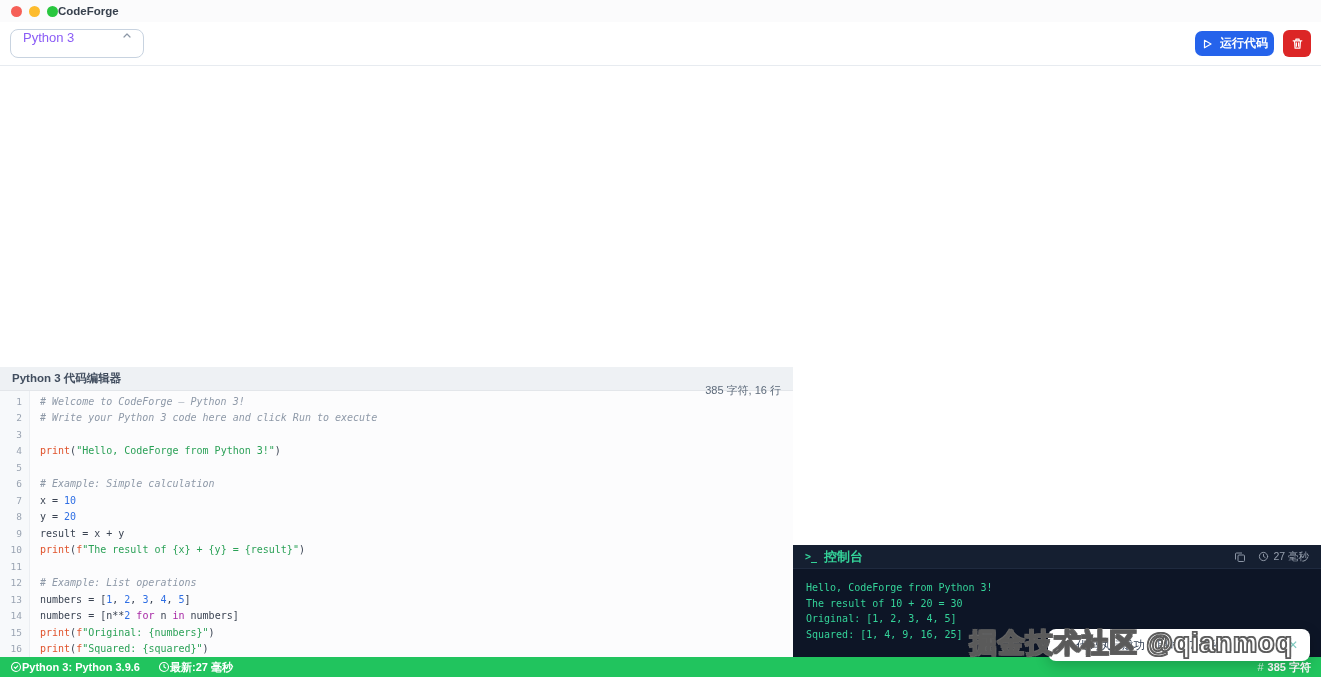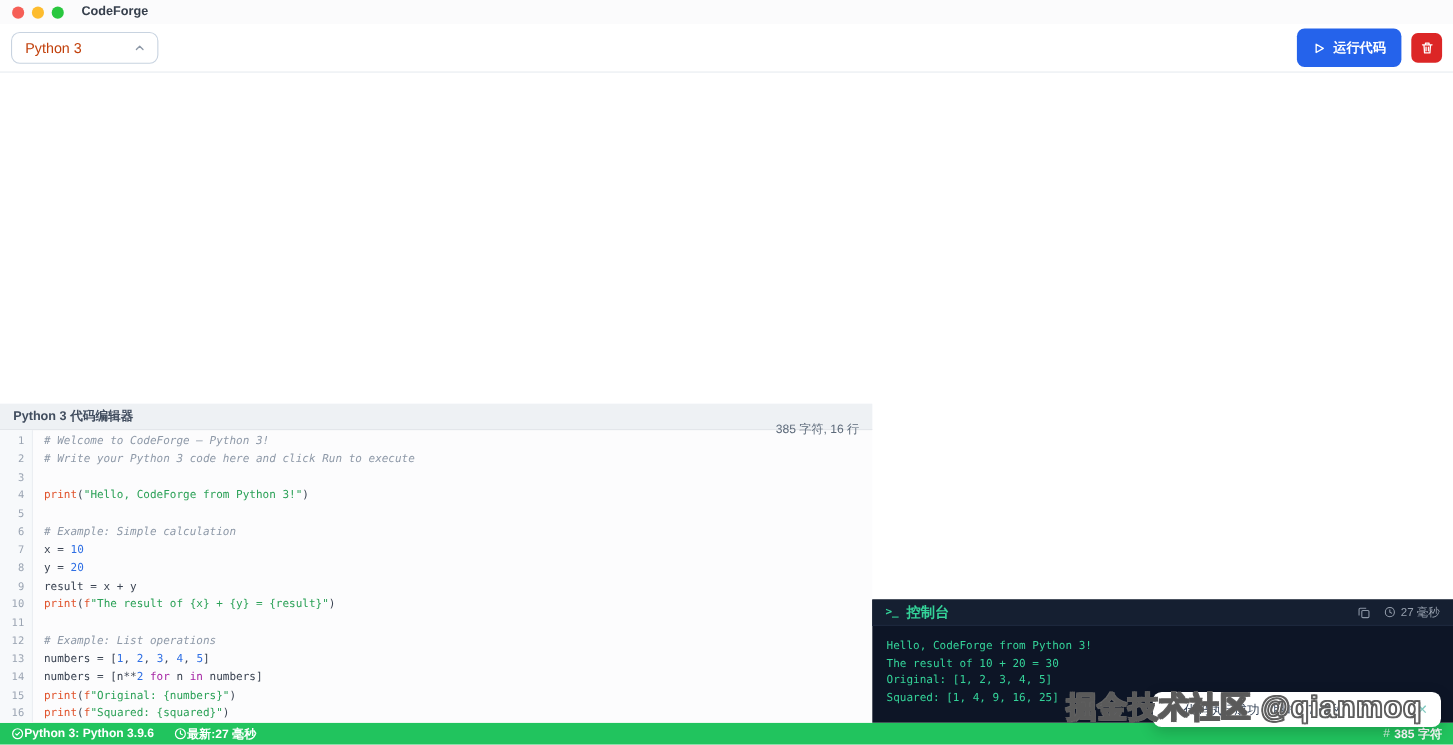--- a/index.html
+++ b/index.html
@@ -6,27 +6,27 @@
   html,body { width:1321px; height:677px; overflow:hidden; }
   body {
     font-family:"Liberation Sans", sans-serif;
     background:#ffffff; position:relative; color:#1f2937;
   }
   
   .titlebar { height:22px; background:#fbfbfc; display:flex; align-items:center; padding-left:11px; }
   .traffic { display:flex; gap:7px; align-items:center; }
   .dot { width:11px; height:11px; border-radius:50%; }
   .dot.red { background:#f65f57; } .dot.yellow { background:#fdbc2e; } .dot.green { background:#29c73f; }
-  .app-title { font-size:11.5px; font-weight:bold; color:#37404d; margin-left:16px; }
+  .app-title { font-size:11.5px; font-weight:bold; color:#37404d; }
   
   .toolbar { height:44px; background:#ffffff; display:flex; align-items:center; justify-content:space-between; padding:0 10px; border-bottom:1px solid #e7ebf0; }
-  .lang-select { width:134px; height:29px; border:1px solid #c8d3e0; border-radius:8px; background:#fff; display:flex; align-items:center; justify-content:space-between; padding:0 10px 0 12px; font-size:13px; color:#c2410c; cursor:pointer; }
+  .lang-select { width:134px; height:29px; border:1px solid #c8d3e0; border-radius:8px; background:#fff; display:flex; align-items:flex-start; justify-content:space-between; padding:0 10px 0 12px; font-size:13px; color:#8b5cf6; cursor:pointer; }
   .lang-select svg { stroke:#8c97a6; }
   .toolbar-right { display:flex; gap:9px; align-items:center; }
-  .btn-run { height:35px; padding:0 14px; background:#2563eb; border:none; border-radius:7px; color:#fff; font-size:12px; font-weight:bold; display:flex; align-items:center; gap:7px; cursor:pointer; font-family:inherit; }
+  .btn-run { height:25px; padding:0 6px; background:#2563eb; border:none; border-radius:7px; color:#fff; font-size:12px; font-weight:bold; display:flex; align-items:center; gap:7px; cursor:pointer; font-family:inherit; }
   .btn-del { width:28px; height:27px; background:#dc2626; border:none; border-radius:6px; display:flex; align-items:center; justify-content:center; cursor:pointer; }
   
   .main { display:flex; height:591px;align-items:flex-end; }
   .editor-pane { width:793px; display:flex; flex-direction:column; background:#fcfcfd; }
   .editor-header { height:24px; background:#eef1f4; border-bottom:1px solid #e3e6ea; display:flex; align-items:center; justify-content:space-between; padding:0 12px; flex:none; }
   .editor-header .title { font-size:11.5px; color:#414d5e; font-weight:bold; }
   .editor-header .stats { font-size:11px; color:#5d6a7a;margin-top:24px; }
   .editor-body { position:relative; flex:1; overflow:hidden; padding-top:2px; }
   .gutter-strip { position:absolute; left:0; top:0; bottom:0; width:30px; background:#f7f9fb; border-right:1px solid #ebeef2; }
   .line { display:flex; height:16.5px; align-items:center; position:relative; }

